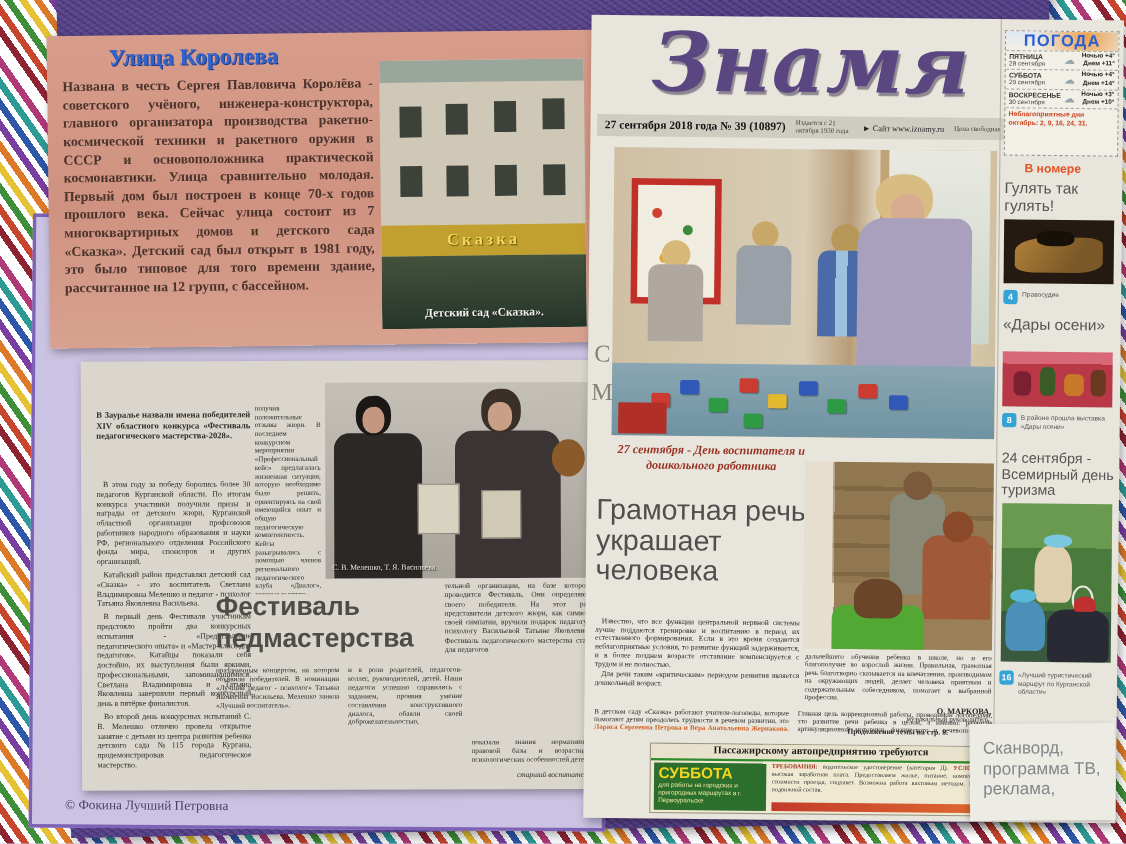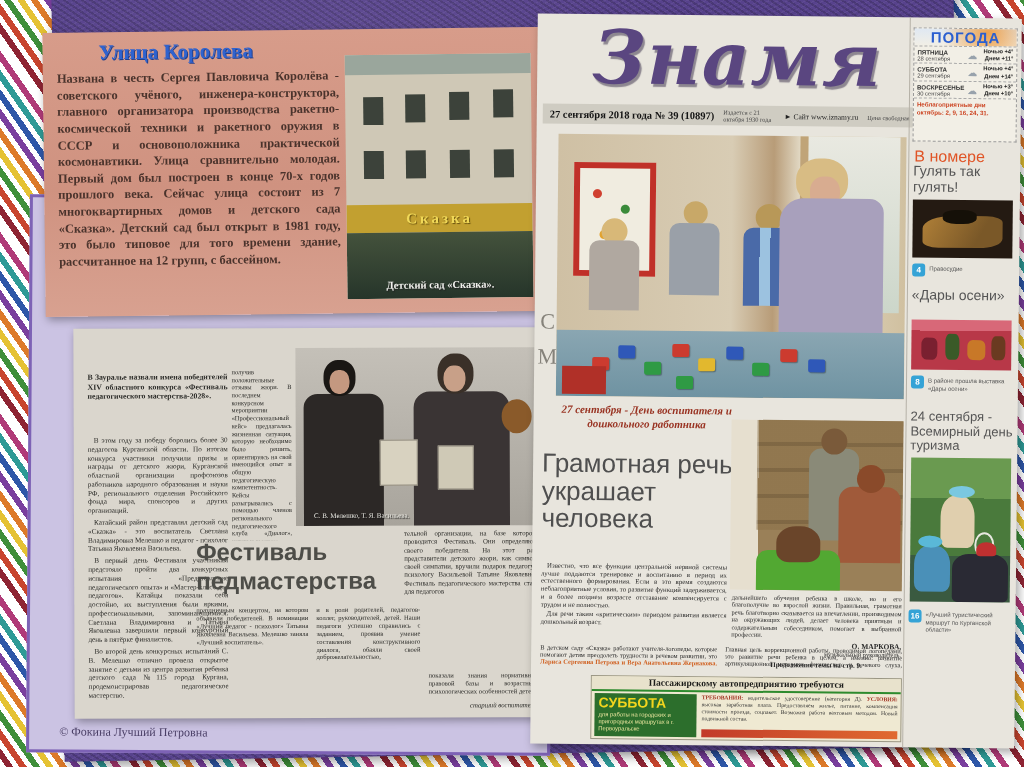--- a/index.html
+++ b/index.html
@@ -44,21 +44,21 @@
   .photo2w{left:222px;top:20px;width:242px;height:178px;background:linear-gradient(180deg,#c4c0b8,#a8a49c);overflow:hidden;}
   .w1-hair{left:28px;top:12px;width:32px;height:36px;background:#1a1714;border-radius:45%;}
   .w1-face{left:34px;top:22px;width:20px;height:24px;background:#c49880;border-radius:45%;}
   .w1-body{left:8px;top:46px;width:80px;height:132px;background:#2c2826;border-radius:14px 14px 0 0;}
   .w2-hair{left:142px;top:6px;width:36px;height:40px;background:#3a3028;border-radius:45%;}
   .w2-face{left:148px;top:18px;width:22px;height:26px;background:#c8a088;border-radius:45%;}
   .w2-body{left:118px;top:44px;width:96px;height:134px;background:#3a3434;border-radius:16px 16px 0 0;}
   .gift1{left:84px;top:92px;width:36px;height:44px;background:#d8d2c0;border:1px solid #8a8478;}
   .gift2{left:142px;top:98px;width:34px;height:42px;background:#cfc9b6;border:1px solid #8a8478;}
   .teddy{left:206px;top:52px;width:30px;height:34px;background:#8a5a2a;border-radius:50%;}
-  .c2-pcap{left:18px;bottom:6px;font-size:7px;color:#f0efe8;text-shadow:1px 1px 1px #111;text-align:center;}
+  .c2-pcap{left:6px;bottom:6px;font-size:7px;color:#f0efe8;text-shadow:1px 1px 1px #111;text-align:center;}
   .c2-head{left:122px;top:210px;width:216px;font-family:"Liberation Sans",sans-serif;font-size:24px;line-height:1.2;font-weight:bold;color:#4d4d48;}
   .c2-col3{left:330px;top:202px;width:132px;height:140px;font-size:6.8px;line-height:1.22;text-align:justify;overflow:hidden;}
   .c2-colA{left:122px;top:278px;width:112px;height:106px;font-size:6.6px;line-height:1.2;text-align:justify;overflow:hidden;}
   .c2-colB{left:242px;top:278px;width:104px;height:106px;font-size:6.6px;line-height:1.2;text-align:justify;overflow:hidden;}
   .c2-colC{left:354px;top:344px;width:108px;height:30px;font-size:6.6px;line-height:1.2;text-align:justify;overflow:hidden;}
   .c2-sign{left:330px;top:374px;width:132px;text-align:right;font-style:italic;font-size:6.8px;}
 
   
   .np{left:534px;top:16px;width:484px;height:730px;transform:rotate(.6deg);background:#e8e5dd;box-shadow:3px 4px 10px rgba(0,0,0,.35);color:#2a2a2a;}
   .masthead{left:20px;top:0px;width:360px;height:88px;font-family:"DejaVu Serif",serif;font-style:italic;font-weight:bold;
@@ -131,21 +131,21 @@
   
   .sidebar{left:372px;top:0;width:112px;height:730px;border-left:1px solid #b5b1a7;font-family:"Liberation Sans",sans-serif;}
   .weather{left:3px;top:10px;width:104px;height:114px;border:1px dashed #999;background:#f2efe6;box-sizing:border-box;}
   .w-title{height:17px;text-align:center;font-weight:bold;font-size:15px;line-height:17px;color:#2b5fd0;letter-spacing:1px;
     background:radial-gradient(circle at 72% 20%,rgba(240,150,50,.85),transparent 62%),linear-gradient(180deg,#dfe8f2,#f2efe6);}
   .w-row{display:flex;justify-content:space-between;align-items:center;padding:1px 3px;border-top:1px dashed #aaa;}
   .w-left{width:44px;} .w-day{font-weight:bold;font-size:6.2px;color:#333;} .w-date{font-size:5.8px;color:#444;}
   .w-cloud{color:#98a2ac;font-size:10px;}
   .w-temp{text-align:right;} .w-temp div{font-weight:bold;font-size:5.8px;line-height:1.25;color:#222;}
   .w-bad{padding:2px 3px;font-weight:bold;font-size:6.2px;line-height:1.25;color:#cc4422;border-top:1px dashed #aaa;}
-  .innomere{left:5px;top:130px;font-weight:normal;font-size:16px;color:#e05426;}
+  .innomere{left:22px;top:130px;font-weight:bold;font-size:11px;color:#e05426;}
   .ihead{font-size:14px;line-height:1.12;color:#555;}
   .ih1{left:4px;top:146px;width:102px;} .ih2{left:4px;top:270px;width:102px;} .ih3{left:4px;top:392px;width:104px;font-size:13px;}
   .sphoto{overflow:hidden;}
   .ph-crash{left:4px;top:182px;width:100px;height:58px;background:#241a12;}
   .crash-car{left:10px;top:16px;width:80px;height:32px;background:linear-gradient(120deg,#b08038,#7a5828 70%);border-radius:40% 20% 30% 20%;}
   .crash-win{left:30px;top:10px;width:34px;height:14px;background:#151008;border-radius:40%;}
   .ph-harv{left:4px;top:302px;width:100px;height:50px;background:linear-gradient(180deg,#d86878 0 22%,#b83848 22% 100%);}
   .jar{position:absolute;border-radius:30%;}
   .j1{left:10px;top:18px;width:16px;height:22px;background:#7a2030;} .j2{left:34px;top:14px;width:14px;height:26px;background:#3a5a28;}
   .j3{left:56px;top:20px;width:18px;height:20px;background:#c87828;} .j4{left:80px;top:16px;width:14px;height:24px;background:#6a3a20;}
@@ -374,15 +374,16 @@
         <div class="abs t-hat2"></div>
         <div class="abs t-net"></div>
         <div class="abs t-ch"></div>
         <div class="abs t-cap"></div>
       </div>
       <div class="abs brow b3">
         <div class="badge">16</div>
         <div class="bnote">«Лучший туристический маршрут по Курганской области»</div>
       </div>
 
+      <div class="abs scrap">Сканворд, программа ТВ, реклама,</div>
     </div>
   </div>
 </div>
 
 </body></html>

